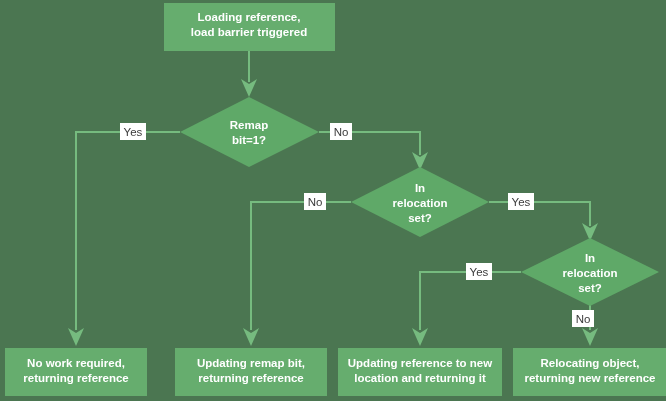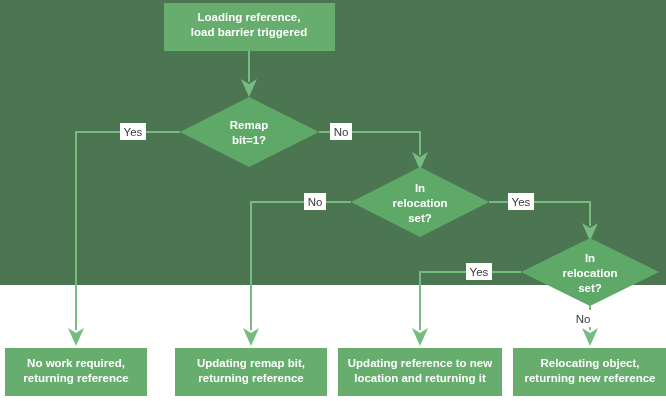--- a/index.html
+++ b/index.html
@@ -8,21 +8,21 @@
   }
   body {
     width: 666px;
     height: 401px;
     overflow: hidden;
     font-family: "Liberation Sans", sans-serif;
   }
   #flowchart-root {
     position: relative;
     width: 666px;
-    height: 285px;
+    height: 401px;
     background: #4b7651;
   }
   #flow-svg {
     position: absolute;
     left: 0;
     top: 0;
     width: 666px;
     height: 401px;
   }
   .node-text {

